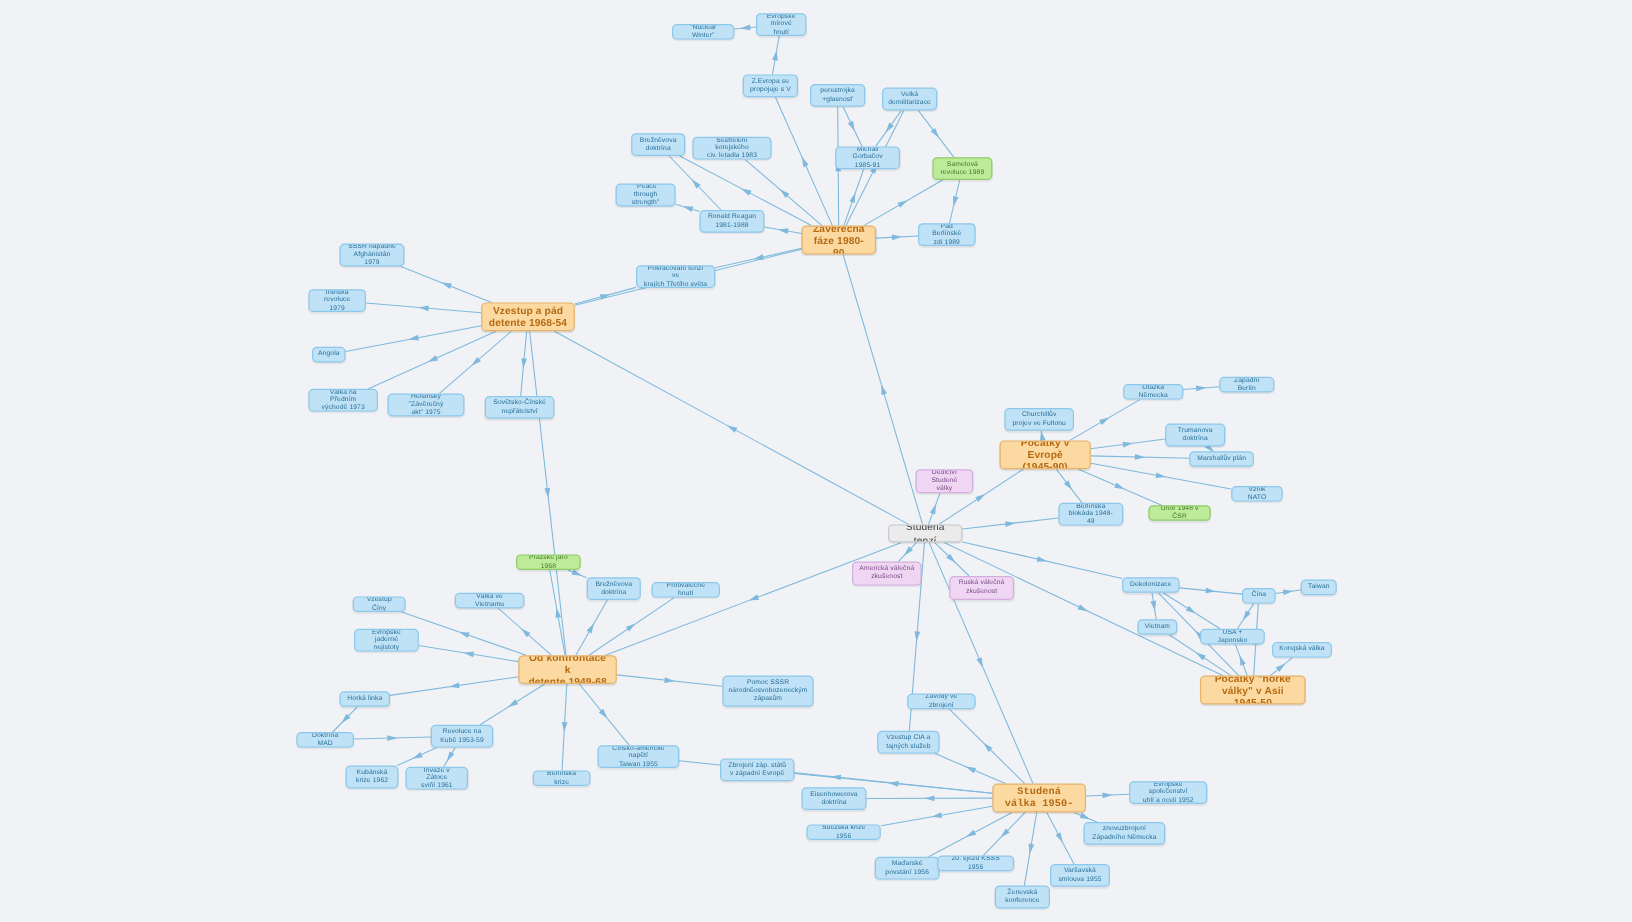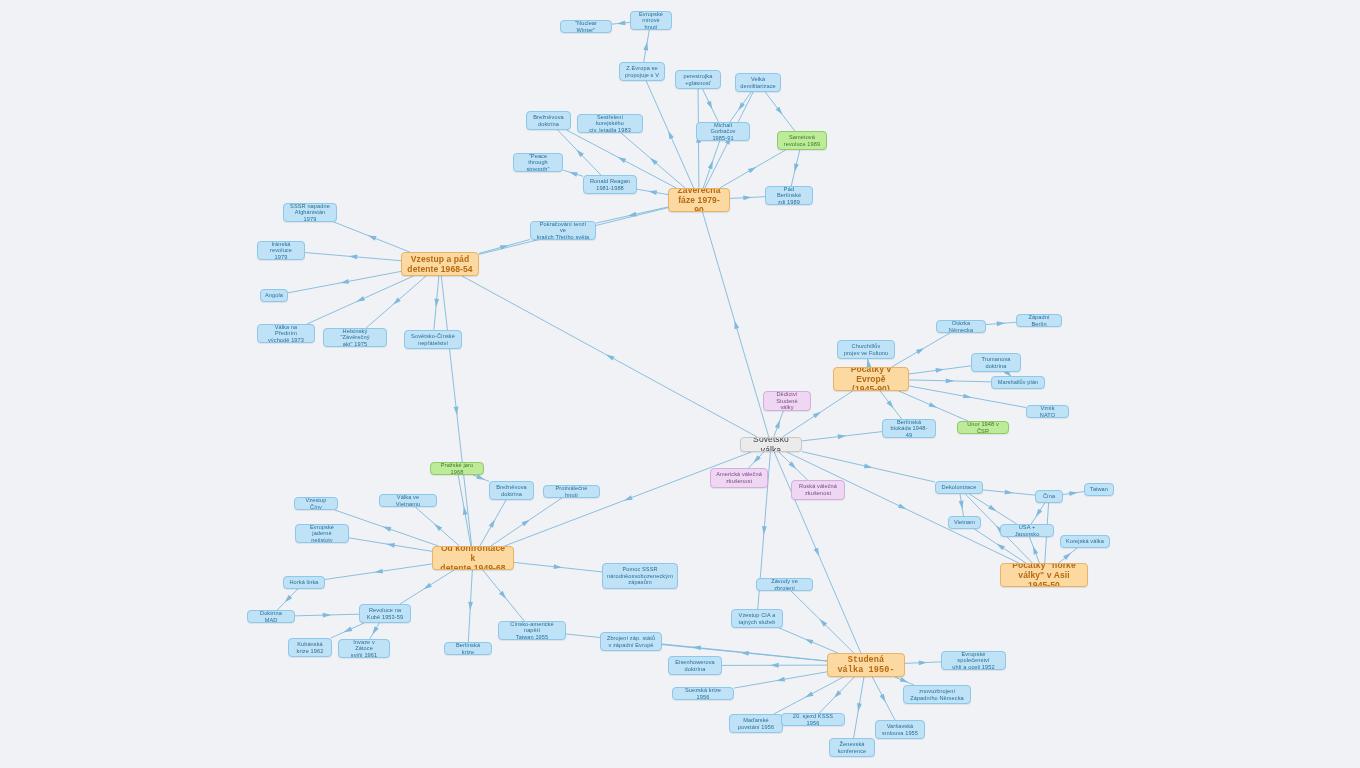--- a/index.html
+++ b/index.html
@@ -424,33 +424,33 @@
       <g>
         <line x1="600.87109375" y1="175" x2="557.62890625" y2="130" stroke="#7fb9dd" stroke-width="0.9"></line>
         <polygon points="576.3398891838289,149.4715919961796 583.890629675497,153.86548753743688 580.4295919568452,157.19132847020393" fill="#7fb9dd"></polygon>
       </g>
       <g>
         <line x1="799.7545454545455" y1="150" x2="791.2454545454545" y2="186" stroke="#7fb9dd" stroke-width="0.9"></line>
         <polygon points="794.5338930934984,172.08737537366093 794.1304638358382,163.36056353690955 798.8017499771651,164.46468571576858" fill="#7fb9dd"></polygon>
       </g>
     </svg>
   <div id="nodes">
-      <div class="node n-root" style="left: 740px; top: 437px; width: 62px; height: 15px;">Sovětsko válka</div>
+      <div class="node n-root" style="left: 740px; top: 437px; width: 62px; height: 15px;">Studená tenzí</div>
       <div class="node n-main" style="left: 833px; top: 367px; width: 76px; height: 24px;">Počátky v Evropě
 (1945-90)</div>
       <div class="node n-main" style="left: 1000px; top: 563px; width: 88px; height: 24px;">Počátky "horké
 války" v Asii 1945-50</div>
       <div class="node n-main" style="left: 827px; top: 653px; width: 78px; height: 24px; font-family: Liberation Mono, monospace;">Globální Studená
 válka 1950-58</div>
       <div class="node n-main" style="left: 432px; top: 546px; width: 82px; height: 24px;">Od konfrontace k
 detente 1949-68</div>
       <div class="node n-main" style="left: 401px; top: 252px; width: 78px; height: 24px;">Vzestup a pád
 detente 1968-54</div>
       <div class="node n-main" style="left: 668px; top: 188px; width: 62px; height: 24px;">Závěrečná
-fáze 1979-90</div>
+fáze 1980-90</div>
       <div class="node n-purple" style="left: 763px; top: 391px; width: 48px; height: 20px;">Dědictví
 Studené války</div>
       <div class="node n-purple" style="left: 710px; top: 468px; width: 58px; height: 20px;">Americká válečná
 zkušenost</div>
       <div class="node n-purple" style="left: 791px; top: 480px; width: 54px; height: 20px;">Ruská válečná
 zkušenost</div>
       <div class="node n-blue" style="left: 837px; top: 340px; width: 58px; height: 19px;">Churchillův
 projev ve Fultonu</div>
       <div class="node n-blue" style="left: 936px; top: 320px; width: 50px; height: 13px;">Otázka Německa</div>
       <div class="node n-blue" style="left: 1016px; top: 314px; width: 46px; height: 13px;">Západní Berlín</div>

